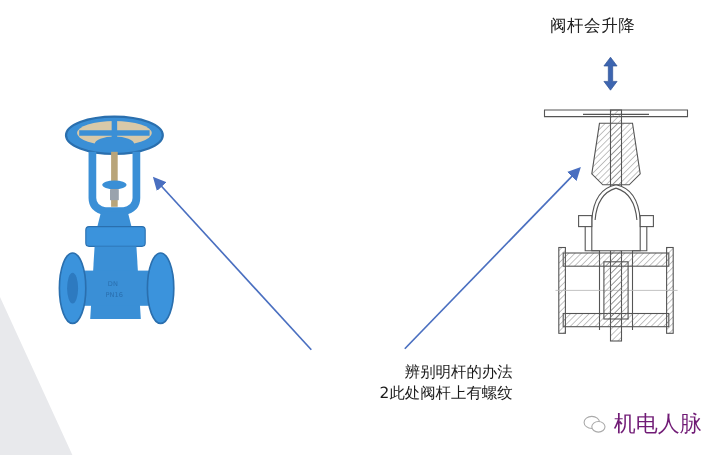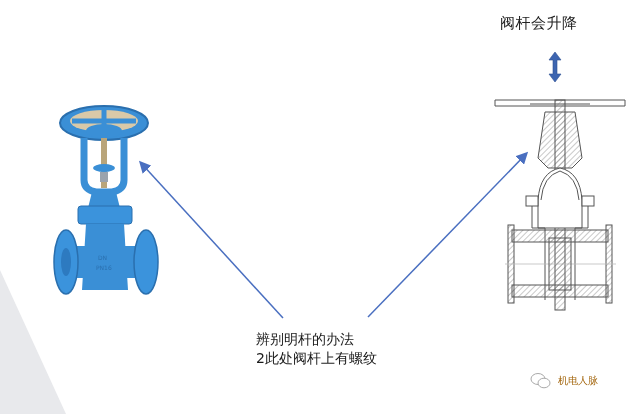--- a/index.html
+++ b/index.html
@@ -1,20 +1,20 @@
 <!DOCTYPE html>
 <html><head>
 <meta charset="utf-8">
 <style>
   html, body { margin: 0; padding: 0; background: #ffffff; }
   body { width: 640px; height: 414px; position: relative; overflow: hidden; font-family: "DejaVu Sans", "Liberation Sans", sans-serif; }
   .bg-triangle { position: absolute; left: 0; top: 0; width: 640px; height: 414px; }
   .top-label { position: absolute; left: 500px; top: 14px; font-size: 15px; color: #222; letter-spacing: 0.5px; }
-  .caption { position: absolute; left: 256px; top: 330px; width: 210px; text-align: left; font-size: 14px; line-height: 19px; color: #1a1a1a; }
-  .watermark { position: absolute; left: 530px; top: 372px; font-size: 10px; color: #a16207; display: flex; align-items: center; gap: 6px; }
+  .caption { position: absolute; left: 256px; top: 330px; width: 210px; text-align: right; font-size: 14px; line-height: 19px; color: #1a1a1a; }
+  .watermark { position: absolute; left: 530px; top: 372px; font-size: 20px; color: #701a75; display: flex; align-items: center; gap: 6px; }
   .watermark .wm-icon { width: 22px; height: 18px; }
   svg.layer { position: absolute; left: 0; top: 0; }
 </style>
 </head>
 <body>
 
 <svg class="bg-triangle" width="640" height="414" viewBox="0 0 640 414">
   <polygon points="0,270 66,414 0,414" fill="#e8e9ec"></polygon>
 </svg>
 

